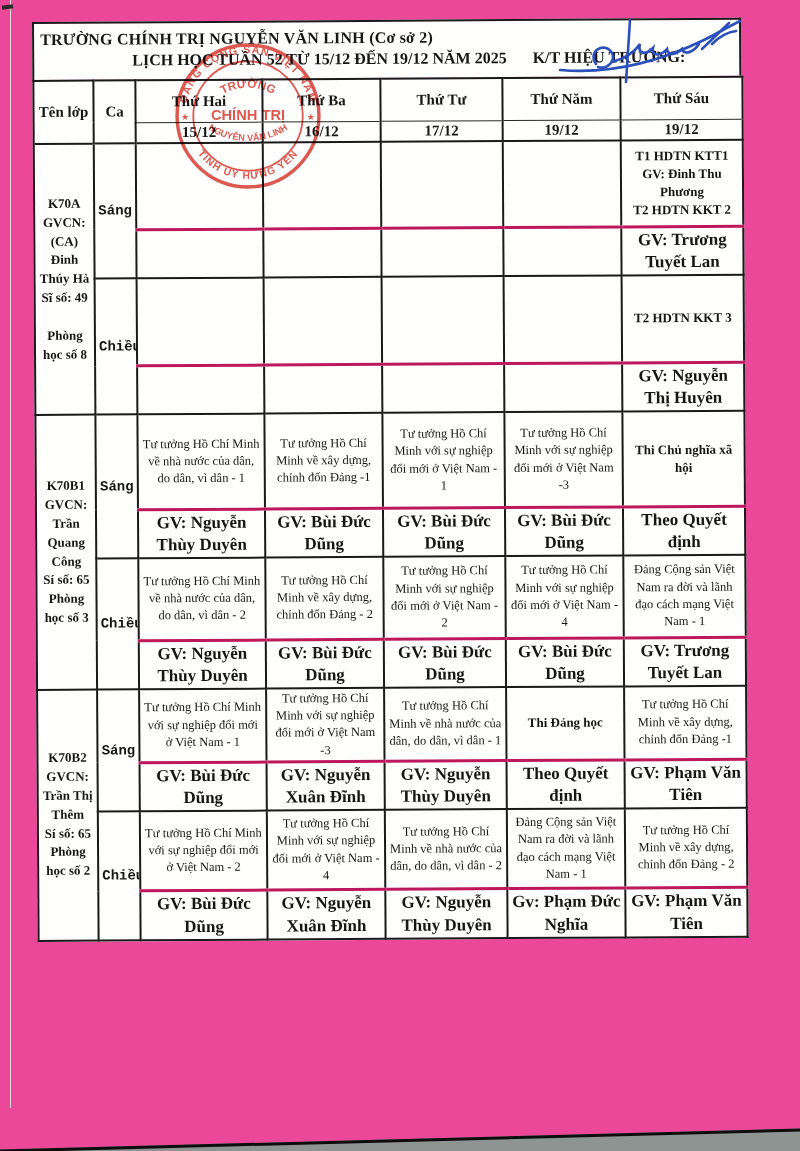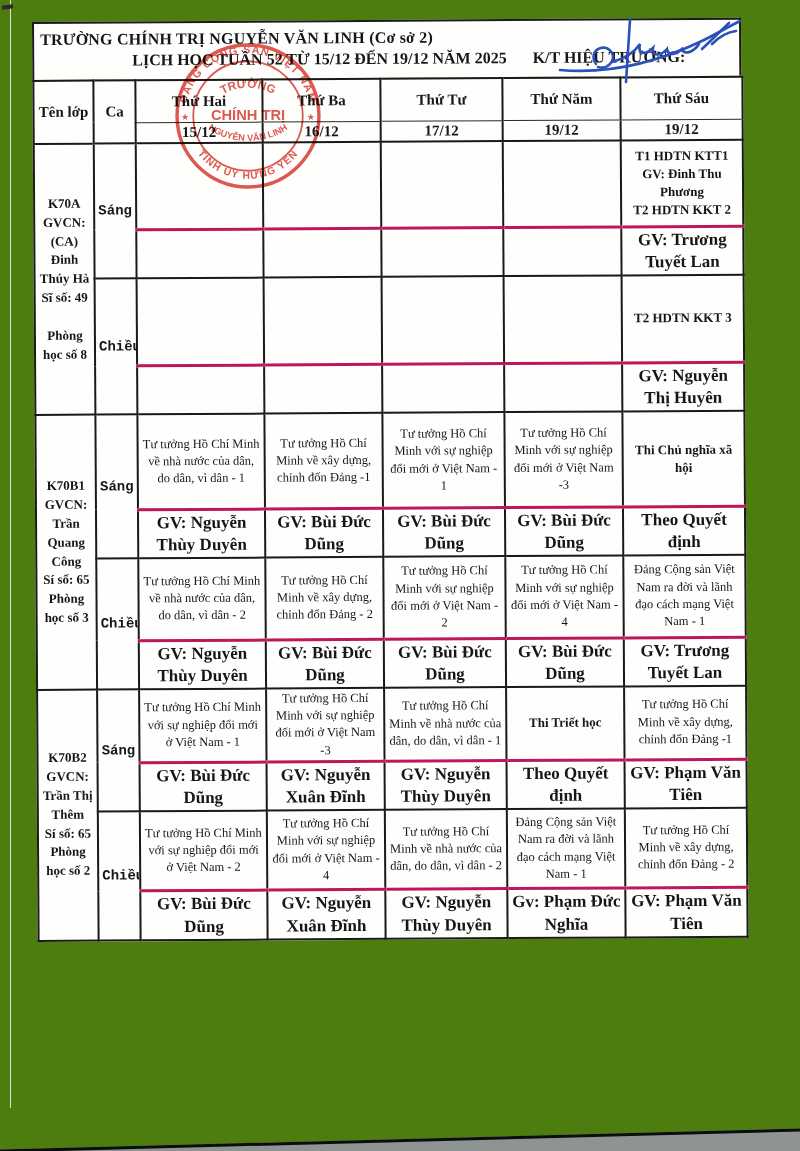--- a/index.html
+++ b/index.html
@@ -1,16 +1,16 @@
 <!DOCTYPE html>
 <html><head>
 <meta charset="utf-8">
 <style>
   html,body{margin:0;padding:0;background:#ffffff;}
-  .screen{position:relative;width:800px;height:1151px;background:#4d7c0f;overflow:hidden;
+  .screen{position:relative;width:800px;height:1151px;background:#ec4899;overflow:hidden;
           font-family:"Liberation Serif","DejaVu Serif",serif;color:#161616;}
   
   .paper-edge-line{position:absolute;left:10px;top:0;width:1px;height:1108px;background:#dddcd6;}
   .corner-mark{position:absolute;left:2px;top:5px;width:11px;height:4px;background:#2a2a2a;transform:rotate(-8deg);}
   .scan-band{position:absolute;left:-12px;top:1139px;width:830px;height:46px;background:#8e9492;
              border-top:3px solid #0d0d0d;transform:rotate(-1.5deg);transform-origin:50% 0;}
   
   .sheet{position:absolute;left:32px;top:22px;width:709px;transform:rotate(-0.35deg);transform-origin:top left;}
   .titlebox{border:2.5px solid #1a1a1a;border-bottom:none;height:58px;box-sizing:border-box;
             padding:7px 6px 0 6px;background:#fefefd;}
@@ -163,21 +163,21 @@
 GVCN:
 Trần Thị
 Thêm
 Sí số: 65
 Phòng
 học số 2</td>
             <td class="ca" rowspan="2">Sáng</td>
             <td class="subj">Tư tưởng Hồ Chí Minh với sự nghiệp đổi mới ở Việt Nam - 1</td>
             <td class="subj">Tư tưởng Hồ Chí Minh với sự nghiệp đổi mới ở Việt Nam -3</td>
             <td class="subj">Tư tưởng Hồ Chí Minh về nhà nước của dân, do dân, vì dân - 1</td>
-            <td class="subj em">Thi Triết học</td>
+            <td class="subj em">Thi Đảng học</td>
             <td class="subj">Tư tưởng Hồ Chí Minh về xây dựng, chỉnh đốn Đảng -1</td>
           </tr>
           <tr style="height: 40px;">
             <td class="gv">GV: Bùi Đức Dũng</td>
             <td class="gv">GV: Nguyễn Xuân Đĩnh</td>
             <td class="gv">GV: Nguyễn Thùy Duyên</td>
             <td class="gv">Theo Quyết định</td>
             <td class="gv">GV: Phạm Văn Tiên</td>
           </tr>
           <tr style="height: 80px;">

